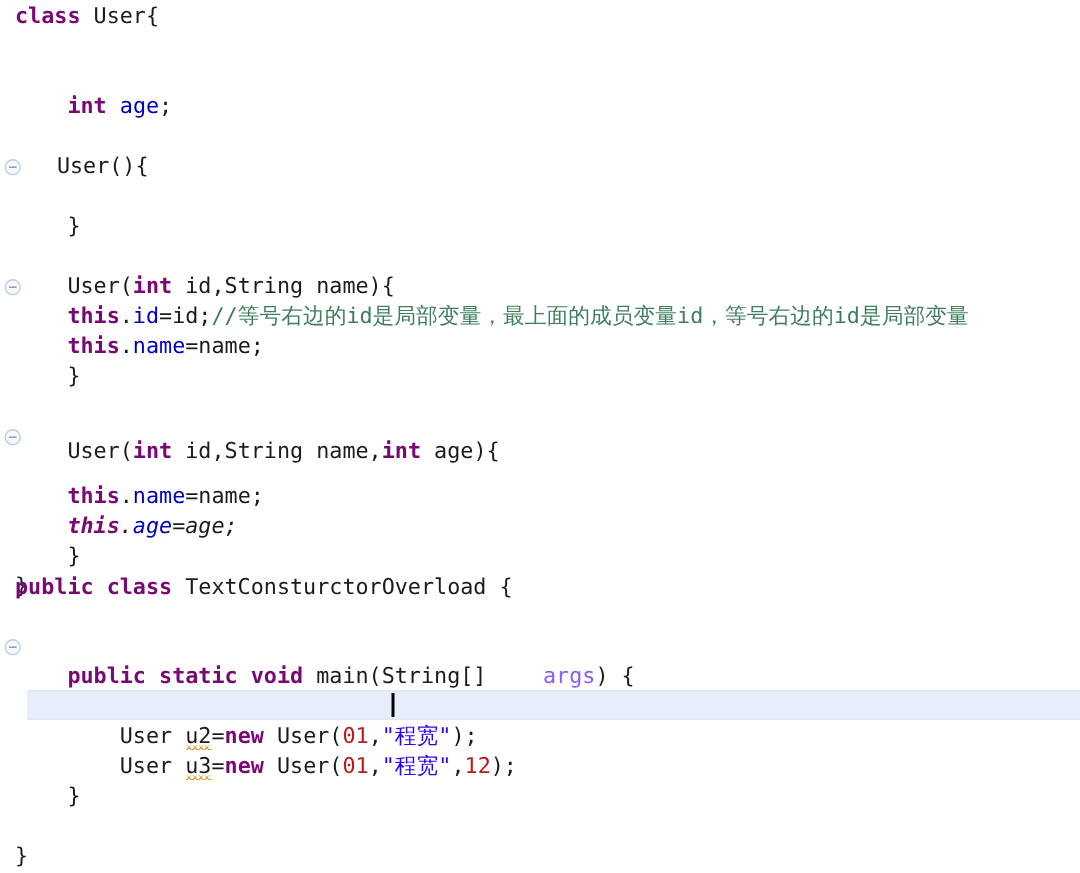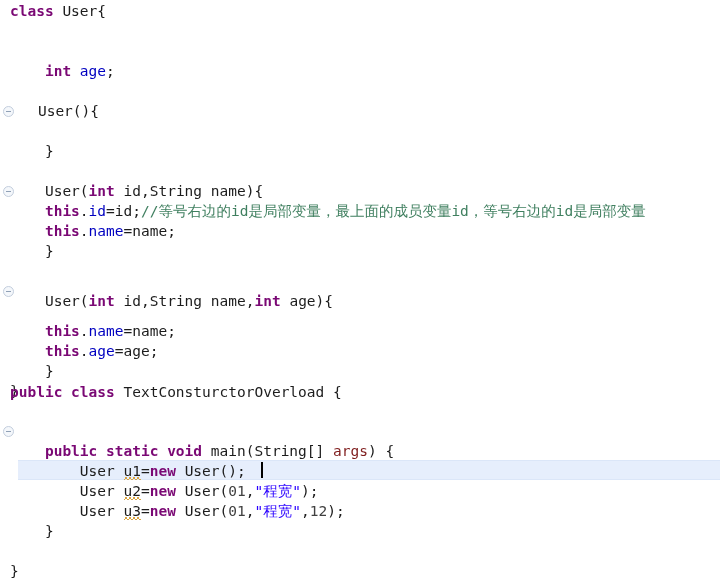--- a/index.html
+++ b/index.html
@@ -87,23 +87,23 @@
     white-space: pre;
     font-size: 14.5px;
     font-family: "DejaVu Sans Mono", "Liberation Mono", monospace;
     color: #1c1c1c;
   }
 
   
   .kw   { color: #7a0874; font-weight: bold; }   
   .typ  { color: #1c1c1c; }                      
   .fld  { color: #0000c0; }                      
-  .par  { color: #7f1d1d; }                      
+  .par  { color: #8b5cf6; margin-left: 29px; }                      
   .str  { color: #2a00ff; }                      
-  .num  { color: #404040; }                      
+  .num  { color: #b91c1c; }                      
   .cmt  { color: #3f7f5f; }                      
   .pun  { color: #1c1c1c; }
 
   
   .squig {
     color: #1c1c1c;
     background-repeat: repeat-x;
     background-position: 0 100%;
     background-size: 4px 3px;
     background-image:
@@ -151,27 +151,26 @@
       <div class="line" style="top: 121px; left: 10px;">&nbsp;</div>
       <div class="line" style="top: 141px; left: 10px;"><span class="typ">    }</span></div>
       <div class="line" style="top: 161px; left: 10px;">&nbsp;</div>
       <div class="line" style="top: 181px; left: 10px;"><span class="typ">    User(</span><span class="kw">int</span><span class="typ"> id,String name){</span></div>
       <div class="line" style="top: 201px; left: 10px;"><span class="pun">    </span><span class="kw">this</span><span class="pun">.</span><span class="fld">id</span><span class="pun">=id;</span><span class="cmt">//等号右边的id是局部变量，最上面的成员变量id，等号右边的id是局部变量</span></div>
       <div class="line" style="top: 221px; left: 10px;"><span class="pun">    </span><span class="kw">this</span><span class="pun">.</span><span class="fld">name</span><span class="pun">=name;</span></div>
       <div class="line" style="top: 241px; left: 10px;"><span class="typ">    }</span></div>
       <div class="line" style="top: 261px; left: 10px;">&nbsp;</div>
       <div class="line" style="top: 291px; left: 10px; text-align: center;"><span class="typ">    User(</span><span class="kw">int</span><span class="typ"> id,String name,</span><span class="kw">int</span><span class="typ"> age){</span></div>
       <div class="line" style="top: 321px; left: 10px;"><span class="pun">    </span><span class="kw">this</span><span class="pun">.</span><span class="fld">name</span><span class="pun">=name;</span></div>
-      <div class="line" style="top: 341px; left: 10px;"><span class="pun">    </span><span class="kw">this</span><span class="pun">.</span><span class="fld">age</span><span class="pun">=age;</span></div>
+      <div class="line" style="top: 341px; left: 10px; font-style: italic;"><span class="pun">    </span><span class="kw">this</span><span class="pun">.</span><span class="fld">age</span><span class="pun">=age;</span></div>
       <div class="line" style="top: 361px; left: 10px;"><span class="typ">    }</span></div>
       <div class="line" style="top: 381px; left: 10px;"><span class="typ">}</span></div>
       <div class="line" style="top: 382px; left: 10px;"><span class="kw">public class</span><span class="typ"> TextConsturctorOverload {</span></div>
       <div class="line" style="top: 421px; left: 10px;">&nbsp;</div>
       <div class="line" style="top: 441px; left: 10px;"><span class="pun">    </span><span class="kw">public static void</span><span class="typ"> main(String[] </span><span class="par">args</span><span class="typ">) {</span></div>
-      <div class="line" style="top: 461px; left: 10px;"><span class="typ">        User </span><span class="squig">u1</span><span class="pun">=</span><span class="kw">new</span><span class="typ"> User();</span></div>
       <div class="line" style="top: 481px; left: 10px;"><span class="typ">        User </span><span class="squig">u2</span><span class="pun">=</span><span class="kw">new</span><span class="typ"> User(</span><span class="num">01</span><span class="pun">,</span><span class="str">"程宽"</span><span class="typ">);</span></div>
       <div class="line" style="top: 501px; left: 10px;"><span class="typ">        User </span><span class="squig">u3</span><span class="pun">=</span><span class="kw">new</span><span class="typ"> User(</span><span class="num">01</span><span class="pun">,</span><span class="str">"程宽"</span><span class="pun">,</span><span class="num">12</span><span class="typ">);</span></div>
       <div class="line" style="top: 521px; left: 10px;"><span class="typ">    }</span></div>
       <div class="line" style="top: 541px; left: 10px;">&nbsp;</div>
       <div class="line" style="top: 561px; left: 10px;"><span class="typ">}</span></div>
     </div>
 
   <div class="caret" id="caret" style="left: 261px; top: 462px;"></div>
 
 </div>

